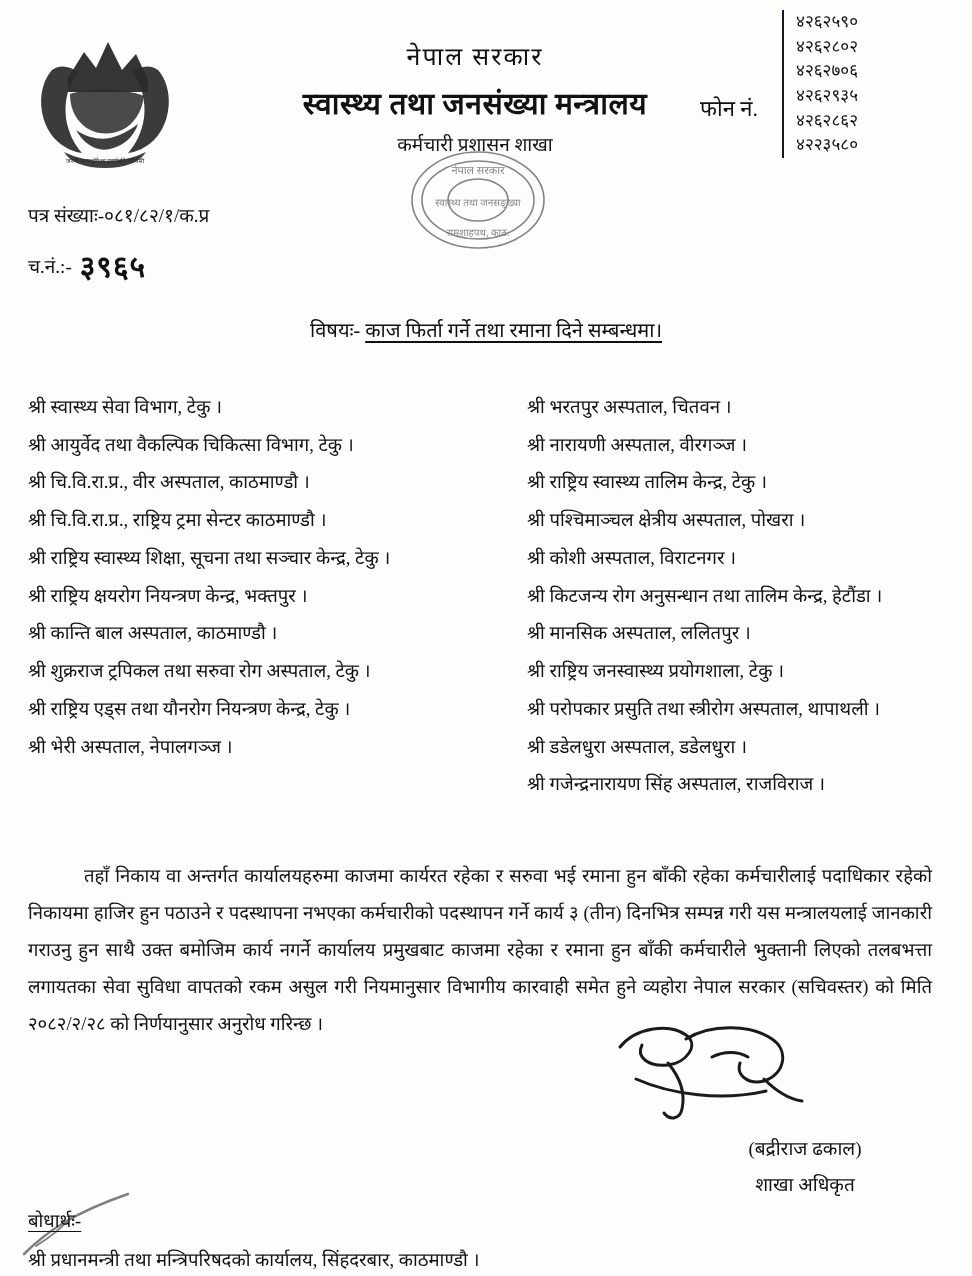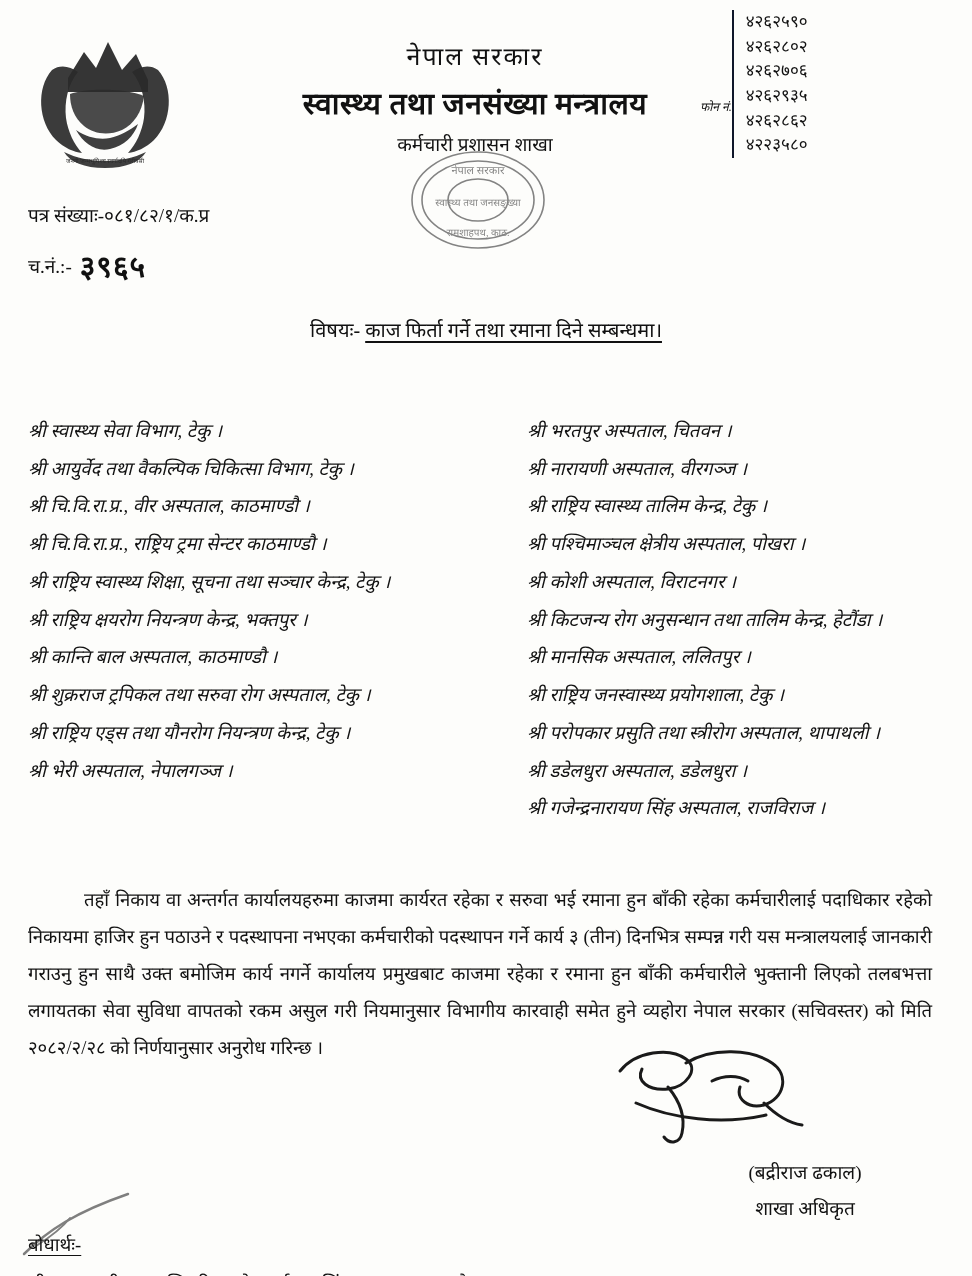--- a/index.html
+++ b/index.html
@@ -59,26 +59,25 @@
   }
 
   .phone-box {
     position: absolute;
     left: 700px;
     top: 10px;
     display: flex;
     align-items: center;
   }
   .phone-label {
-    font-size: 12px;
-    padding-right: 0;
+    font-size: 22px;
+    padding-right: 24px;
     white-space: nowrap;
     align-self: center;
     margin-top: 46px;
-    font-style: italic;
   }
   .phone-list {
     border-left: 2px solid #0f172a;
     padding-left: 12px;
     line-height: 1.45;
     font-size: 17px;
   }
   .phone-list div { white-space: nowrap; }
 
   
@@ -122,33 +121,32 @@
     text-align: right;
     font-size: 20px;
     line-height: 2.0;
   }
 
   
   .subject {
     text-align: center;
     font-size: 20px;
     margin-top: 6px;
-    margin-bottom: 70px;
+    margin-bottom: 46px;
   }
   .subject .u {
     text-decoration: underline;
     text-underline-offset: 4px;
   }
 
   
   .recipients {
     display: flex;
     padding: 0 28px 0 28px;
     gap: 26px;
-    font-style: italic;
   }
   .rcol {
     flex: 1;
     font-size: 18.5px;
     line-height: 2.04;
   }
   .rcol.right { padding-left: 56px; }
   .rcol div { white-space: nowrap; }
 
   

